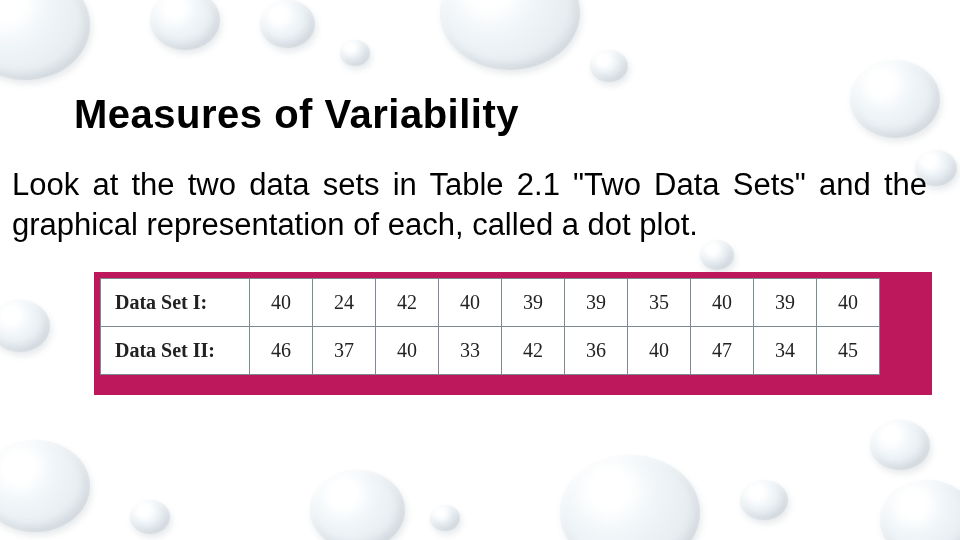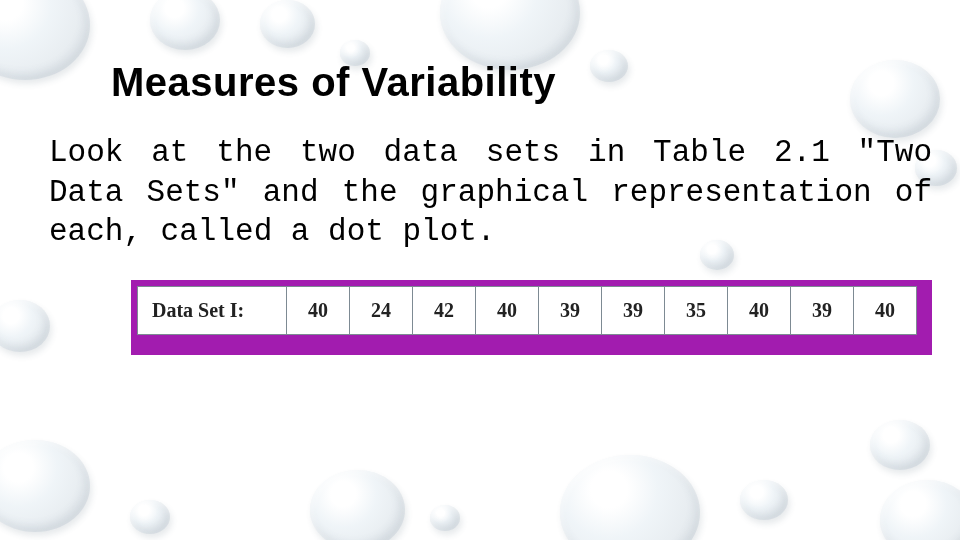--- a/index.html
+++ b/index.html
@@ -23,60 +23,60 @@
     position: absolute;
     border-radius: 50%;
     background: radial-gradient(circle at 35% 30%, rgba(255,255,255,0.9) 0%, rgba(255,255,255,0.5) 15%, rgba(210,225,235,0.35) 40%, rgba(160,180,195,0.25) 70%, rgba(120,140,155,0.15) 100%);
     box-shadow: inset 2px 3px 6px rgba(255,255,255,0.6),
                 inset -4px -5px 10px rgba(80,100,120,0.15),
                 2px 4px 6px rgba(60,80,100,0.12);
   }
 
   .content {
     position: relative;
-    padding: 60px 28px 0 111px;
+    padding: 60px 28px 0 74px;
     box-sizing: border-box;
+    margin-top: 32px;
   }
 
   .title {
     font-size: 40px;
     font-weight: 700;
     color: #000;
     margin: 0 0 28px 0;
     letter-spacing: 0.5px;
   }
 
   .para {
     font-size: 31px;
     line-height: 1.28;
     color: #000;
     margin: 0 0 28px -62px;
     text-align: justify;
     max-width: 915px;
-    font-family: Liberation Mono, monospace;
   }
 
   .table-wrap {
     margin-left: 20px;
-    background: #a21caf;
+    background: #be185d;
     padding: 6px 6px 20px 6px;
   }
 
   table.dataset {
     border-collapse: collapse;
     font-family: Georgia, 'Times New Roman', serif;
     font-size: 20px;
     color: #222;
   }
   table.dataset th,
   table.dataset td {
     border: 1px solid #7d8a93;
     padding: 12px 14px;
     text-align: left;
-    font-weight: 700;
+    font-weight: 400;
     background: #fff;
   }
   table.dataset th {
     min-width: 120px;
     font-weight: 700;
   }
   table.dataset td {
     min-width: 34px;
     text-align: center;
   }
@@ -119,16 +119,29 @@
         <td>24</td>
         <td>42</td>
         <td>40</td>
         <td>39</td>
         <td>39</td>
         <td>35</td>
         <td>40</td>
         <td>39</td>
         <td>40</td>
       </tr>
+      <tr>
+        <th>Data Set II:</th>
+        <td>46</td>
+        <td>37</td>
+        <td>40</td>
+        <td>33</td>
+        <td>42</td>
+        <td>36</td>
+        <td>40</td>
+        <td>47</td>
+        <td>34</td>
+        <td>45</td>
+      </tr>
     </tbody>
       </table>
   </div>
 </div>
 
 </body></html>

